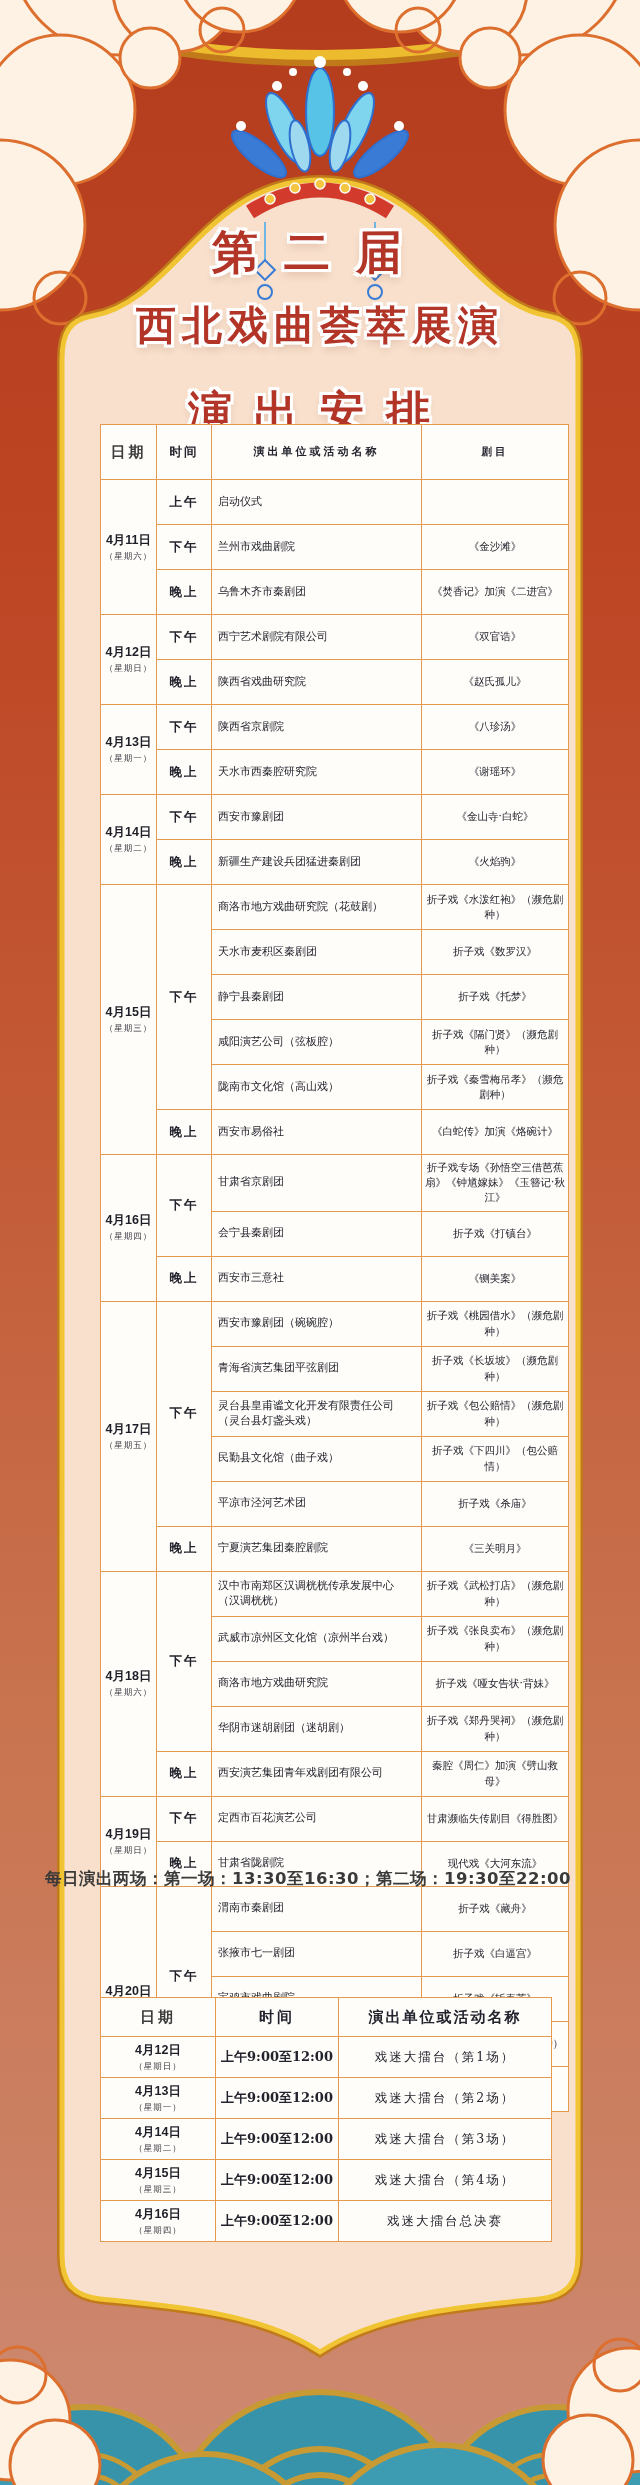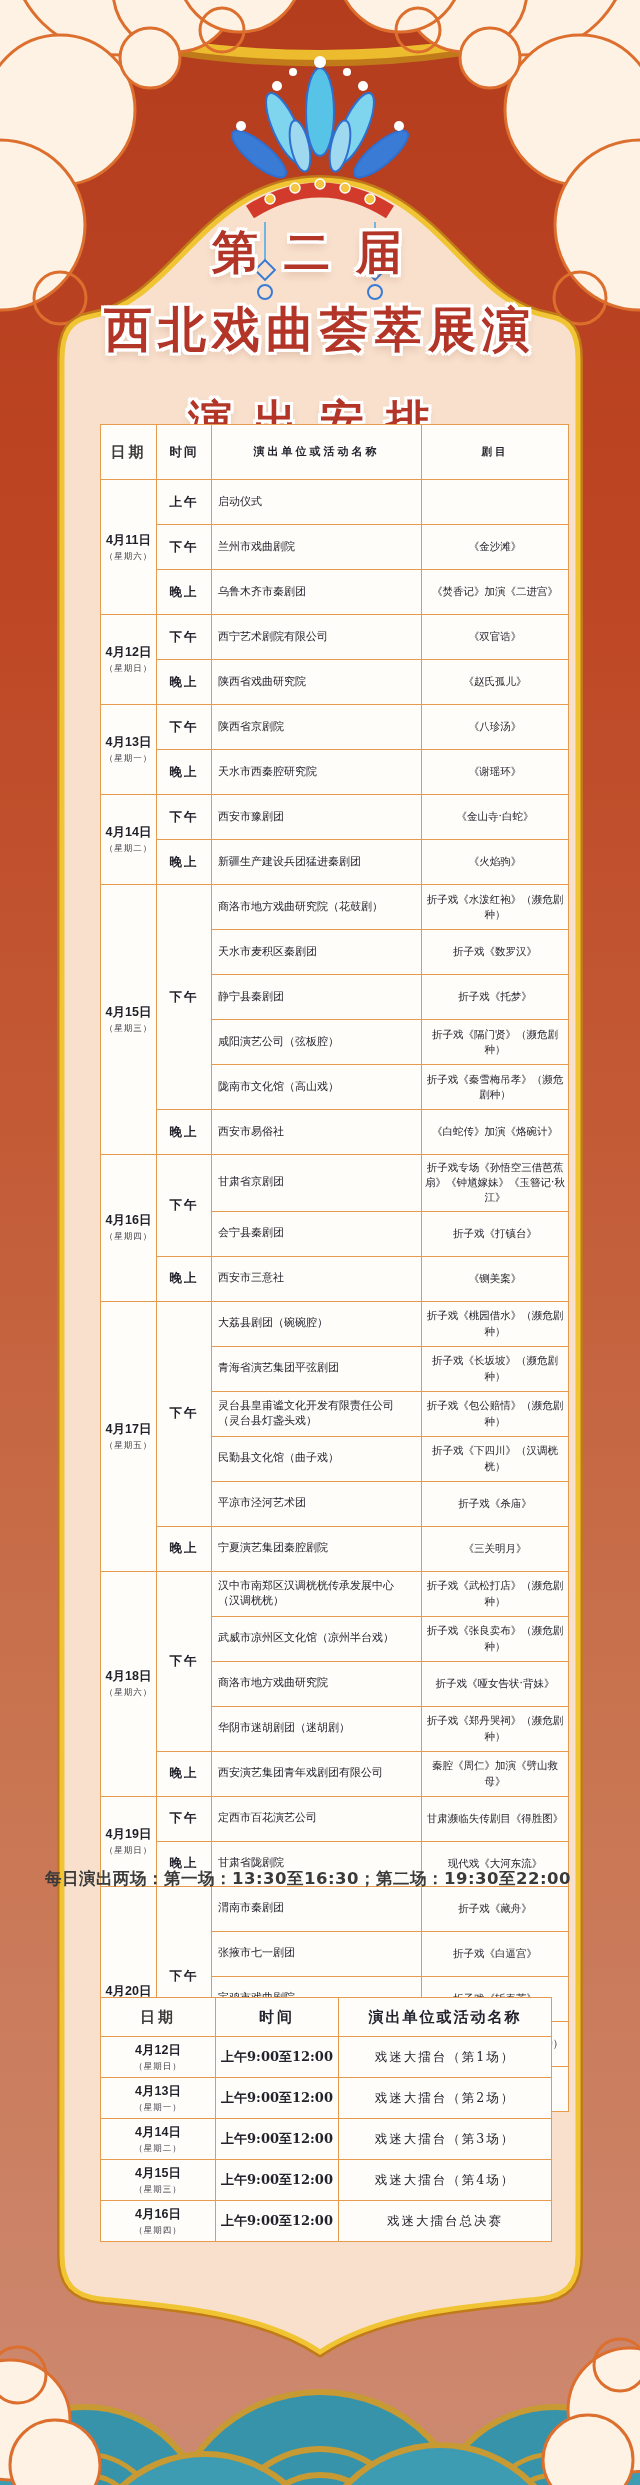--- a/index.html
+++ b/index.html
@@ -11,21 +11,21 @@
   .layer{position:absolute;left:0;top:0;}
   
   .title-wrap{position:absolute;left:62px;top:222px;width:516px;text-align:center;z-index:6;}
   .title-line{
     color:#b23527;font-weight:800;font-family:"DejaVu Sans",sans-serif;
     text-shadow:3px 0 0 #fff,-3px 0 0 #fff,0 3px 0 #fff,0 -3px 0 #fff,
                 3px 3px 0 #fff,-3px -3px 0 #fff,3px -3px 0 #fff,-3px 3px 0 #fff,
                 0 5px 8px rgba(120,40,10,.25);
   }
   .title-line.l1{font-size:46px;letter-spacing:26px;margin-bottom:14px;}
-  .title-line.l2{font-size:48px;letter-spacing:6px;margin-bottom:12px;}
+  .title-line.l2{font-size:40px;letter-spacing:6px;margin-bottom:12px;}
   .title-line.l3{font-size:44px;letter-spacing:22px;margin-top:30px;}
   
   table.tbl{border-collapse:collapse;background:#fffdf9;z-index:6;position:absolute;table-layout:fixed;}
   .tbl th,.tbl td{border:1.7px solid #e59a4d;text-align:center;vertical-align:middle;}
   .tbl th{
     font-size:15px;font-weight:700;color:#3c3c3c;letter-spacing:3px;height:44px;
     font-family:"DejaVu Sans",sans-serif;
   }
   #schedule-table{left:100px;top:424px;width:442px;}
   #schedule-table .c-date{width:53px;}
@@ -268,34 +268,34 @@
           <td class="c-time" rowspan="1">晚上</td>
           <td class="c-unit">西安市三意社</td>
           <td class="c-play">《铡美案》</td>
         </tr>
         <tr>
           <td class="c-date" rowspan="6">
             <div class="date-main">4月17日</div>
             <div class="date-week">（星期五）</div>
           </td>
           <td class="c-time" rowspan="5">下午</td>
-          <td class="c-unit">大荔县剧团（碗碗腔）</td>
+          <td class="c-unit">西安市豫剧团（碗碗腔）</td>
           <td class="c-play">折子戏《桃园借水》（濒危剧种）</td>
         </tr>
         <tr>
           <td class="c-unit">青海省演艺集团平弦剧团</td>
           <td class="c-play">折子戏《长坂坡》（濒危剧种）</td>
         </tr>
         <tr>
           <td class="c-unit">灵台县皇甫谧文化开发有限责任公司（灵台县灯盏头戏）</td>
           <td class="c-play">折子戏《包公赔情》（濒危剧种）</td>
         </tr>
         <tr>
           <td class="c-unit">民勤县文化馆（曲子戏）</td>
-          <td class="c-play">折子戏《下四川》（汉调桄桄）</td>
+          <td class="c-play">折子戏《下四川》（包公赔情）</td>
         </tr>
         <tr>
           <td class="c-unit">平凉市泾河艺术团</td>
           <td class="c-play">折子戏《杀庙》</td>
         </tr>
         <tr>
           <td class="c-time" rowspan="1">晚上</td>
           <td class="c-unit">宁夏演艺集团秦腔剧院</td>
           <td class="c-play">《三关明月》</td>
         </tr>

